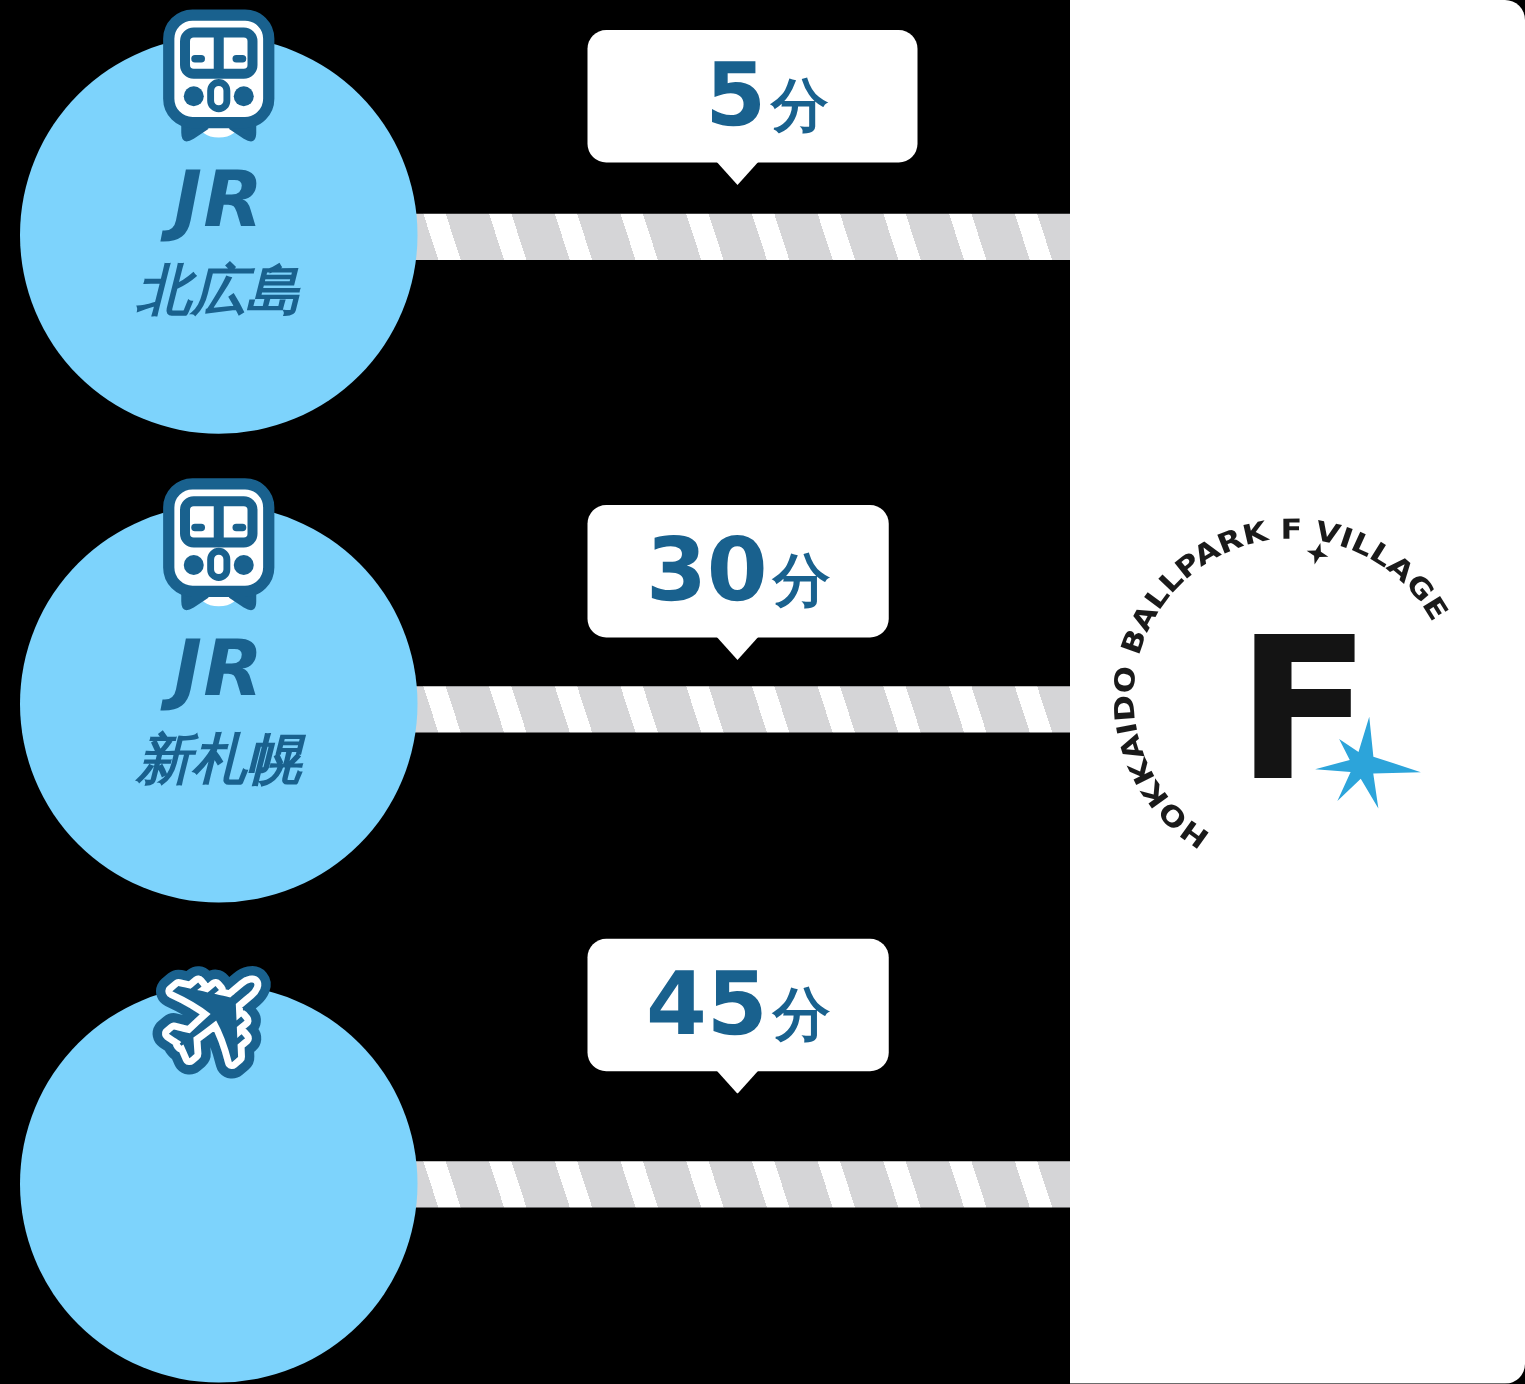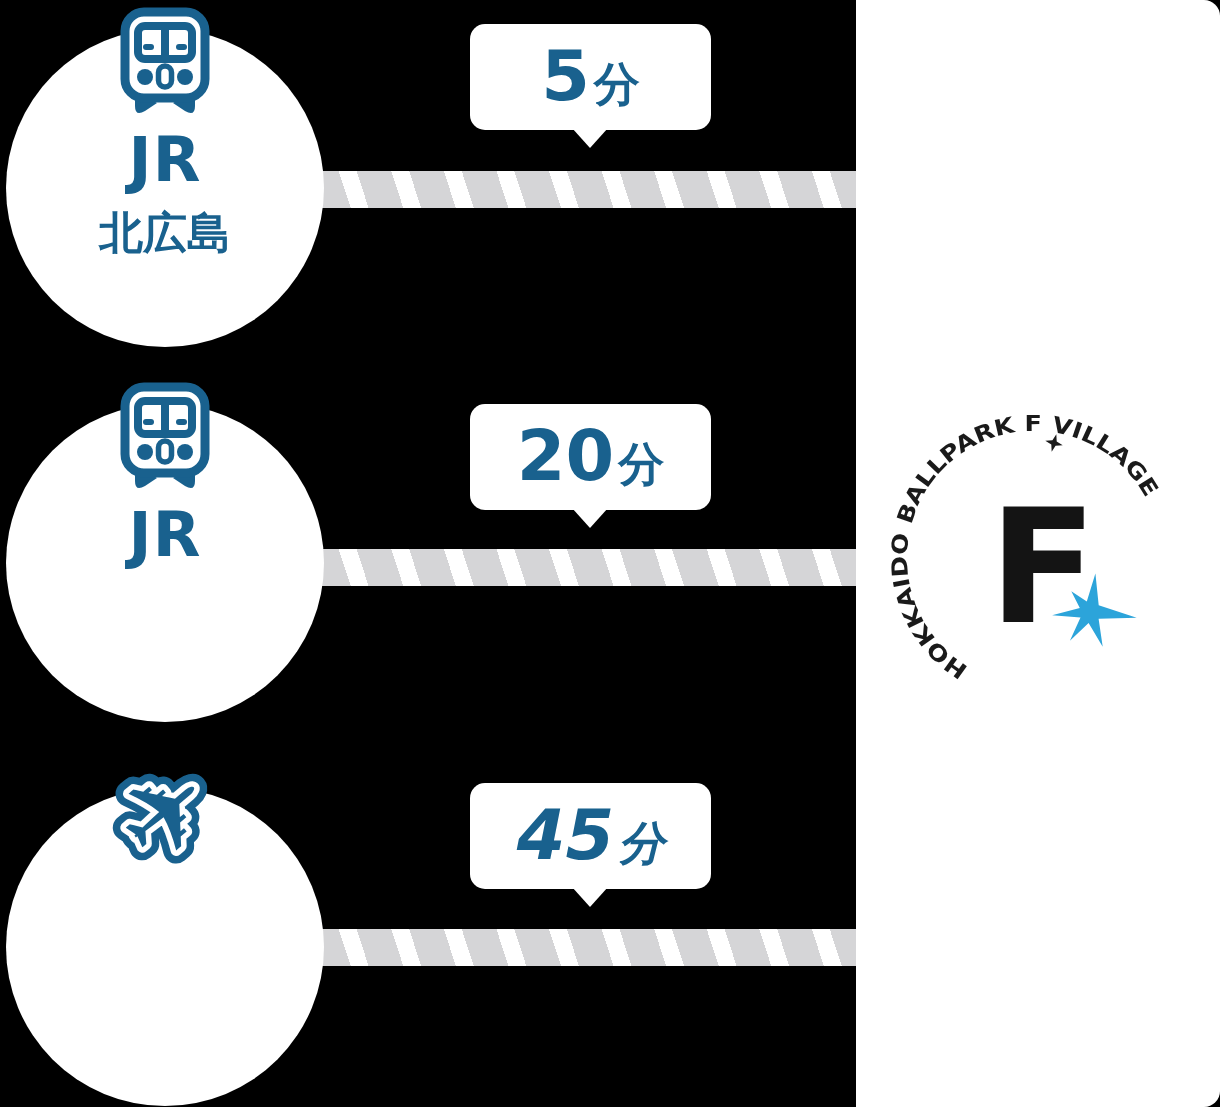--- a/index.html
+++ b/index.html
@@ -14,36 +14,36 @@
   }
   .logo-svg{position:absolute;left:0;top:0;}
   
   .band{
     position:absolute;left:316px;width:540px;height:37px;z-index:2;
     background:repeating-linear-gradient(72deg,#d5d5d7 0 33px,#ffffff 33px 50px);
   }
   .band1{top:171px;} .band2{top:549px;} .band3{top:929px;}
   
   .circle{
-    position:absolute;left:6px;width:318px;height:318px;border-radius:50%;
-    background:#ffffff;z-index:3;
+    position:absolute;left:16px;width:318px;height:318px;border-radius:50%;
+    background:#7dd3fc;z-index:3;font-style:italic;
   }
   .c1{top:29px;} .c2{top:404px;} .c3{top:788px;}
   .circle .icon-wrap{position:absolute;}
   .train-wrap{left:104px;top:-24px;}
   .plane-wrap{left:84px;top:-46px;}
   .st-line{position:absolute;left:0;width:318px;text-align:center;color:#19618e;font-weight:bold;}
   .st-line1{top:96px;font-size:62px;line-height:70px;letter-spacing:1px;}
   .st-line2{top:168px;font-size:44px;line-height:72px;}
   
   .bubble{
     position:absolute;left:470px;width:241px;height:106px;background:#fff;border-radius:15px;
     z-index:4;text-align:center;line-height:104px;white-space:nowrap;
   }
-  .b1{top:24px;} .b2{top:404px;} .b3{top:783px;font-style:italic;}
+  .b1{top:24px;padding-left:23px;} .b2{top:404px;} .b3{top:751px;}
   .bubble .num{font-size:70px;font-weight:bold;color:#19618e;}
   .bubble .unit{font-size:46px;font-weight:bold;color:#19618e;margin-left:4px;}
   .tail{
     position:absolute;left:102px;top:104px;width:36px;height:20px;background:#fff;
     clip-path:polygon(0 0,100% 0,50% 100%);
   }
 </style>
 </head>
 <body>
 
@@ -101,23 +101,24 @@
         <rect x="28" y="21" width="54" height="33" rx="7" fill="#fff" stroke="#19618e" stroke-width="8"></rect>
         <line x1="55" y1="21" x2="55" y2="54" stroke="#19618e" stroke-width="8"></line>
         <rect x="33" y="39" width="11" height="6" rx="3" fill="#19618e"></rect>
         <rect x="66" y="39" width="11" height="6" rx="3" fill="#19618e"></rect>
         <circle cx="35" cy="72" r="8" fill="#19618e"></circle>
         <circle cx="75" cy="72" r="8" fill="#19618e"></circle>
         <rect x="48.5" y="61" width="13" height="21" rx="6.5" fill="#fff" stroke="#19618e" stroke-width="5.5"></rect>
       </svg>
     </div>
     <div class="st-line st-line1">JR</div>
+    <div class="st-line st-line2">新札幌</div>
   </div>
   <div class="bubble b2">
-    <span class="num">20</span><span class="unit">分</span>
+    <span class="num">30</span><span class="unit">分</span>
     <i class="tail"></i>
   </div>
 
   <div class="circle c3">
     <div class="icon-wrap plane-wrap">
       <svg width="150" height="145" viewBox="0 0 150 145">
         <g transform="rotate(-40 75 72)" font-family="DejaVu Sans, Liberation Sans, sans-serif">
           <text x="75" y="72" text-anchor="middle" dominant-baseline="central" font-size="108" stroke="#19618e" stroke-width="26" stroke-linejoin="round" fill="#19618e">✈</text>
           <text x="75" y="72" text-anchor="middle" dominant-baseline="central" font-size="108" stroke="#ffffff" stroke-width="11" stroke-linejoin="round" fill="#ffffff">✈</text>
           <text x="75" y="72" text-anchor="middle" dominant-baseline="central" font-size="108" fill="#19618e">✈</text>

